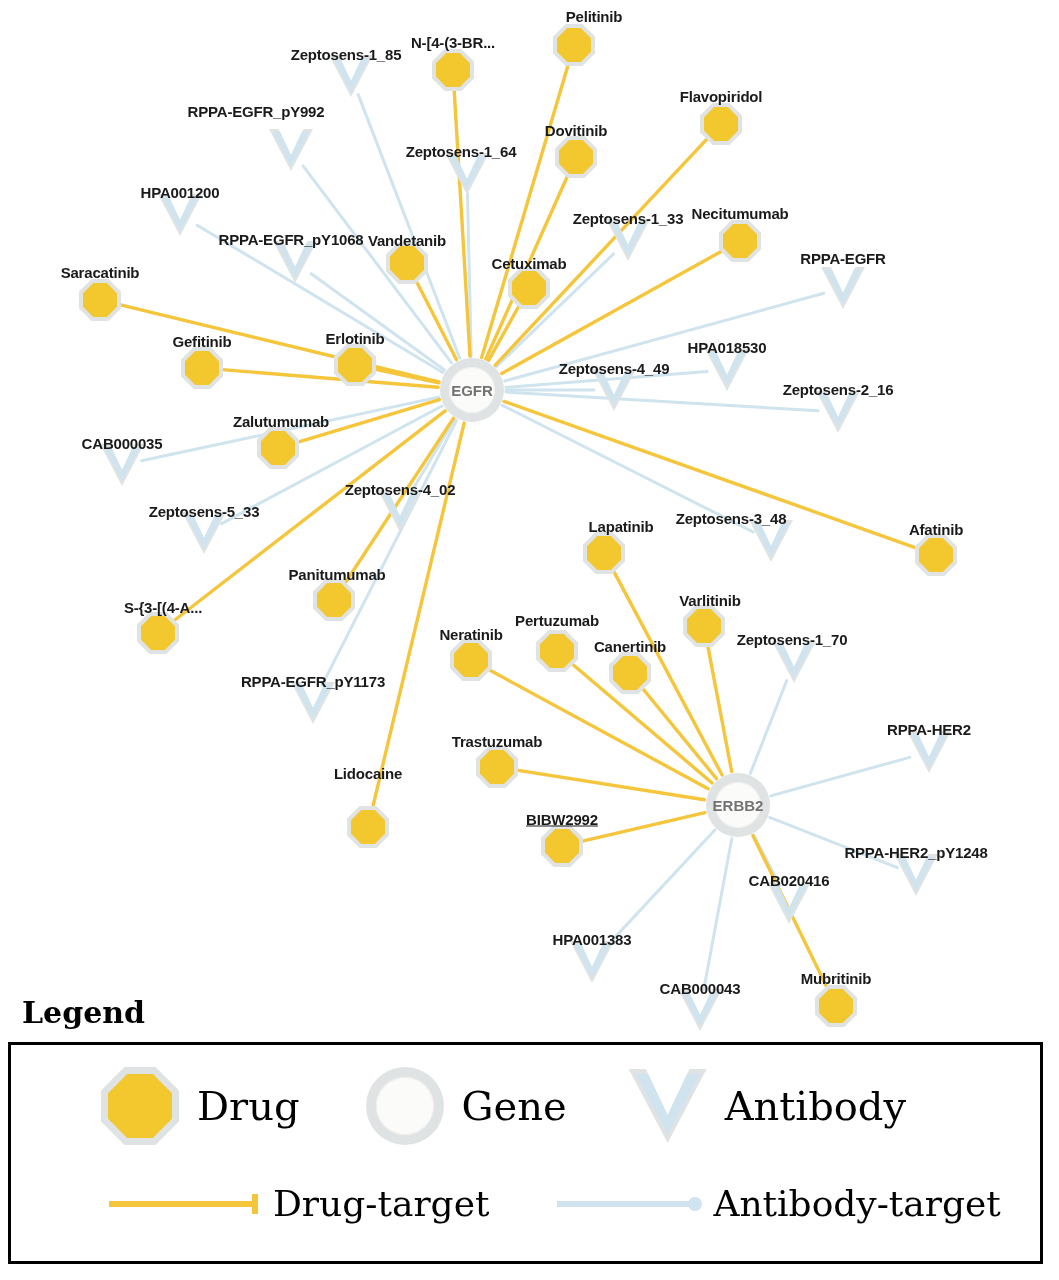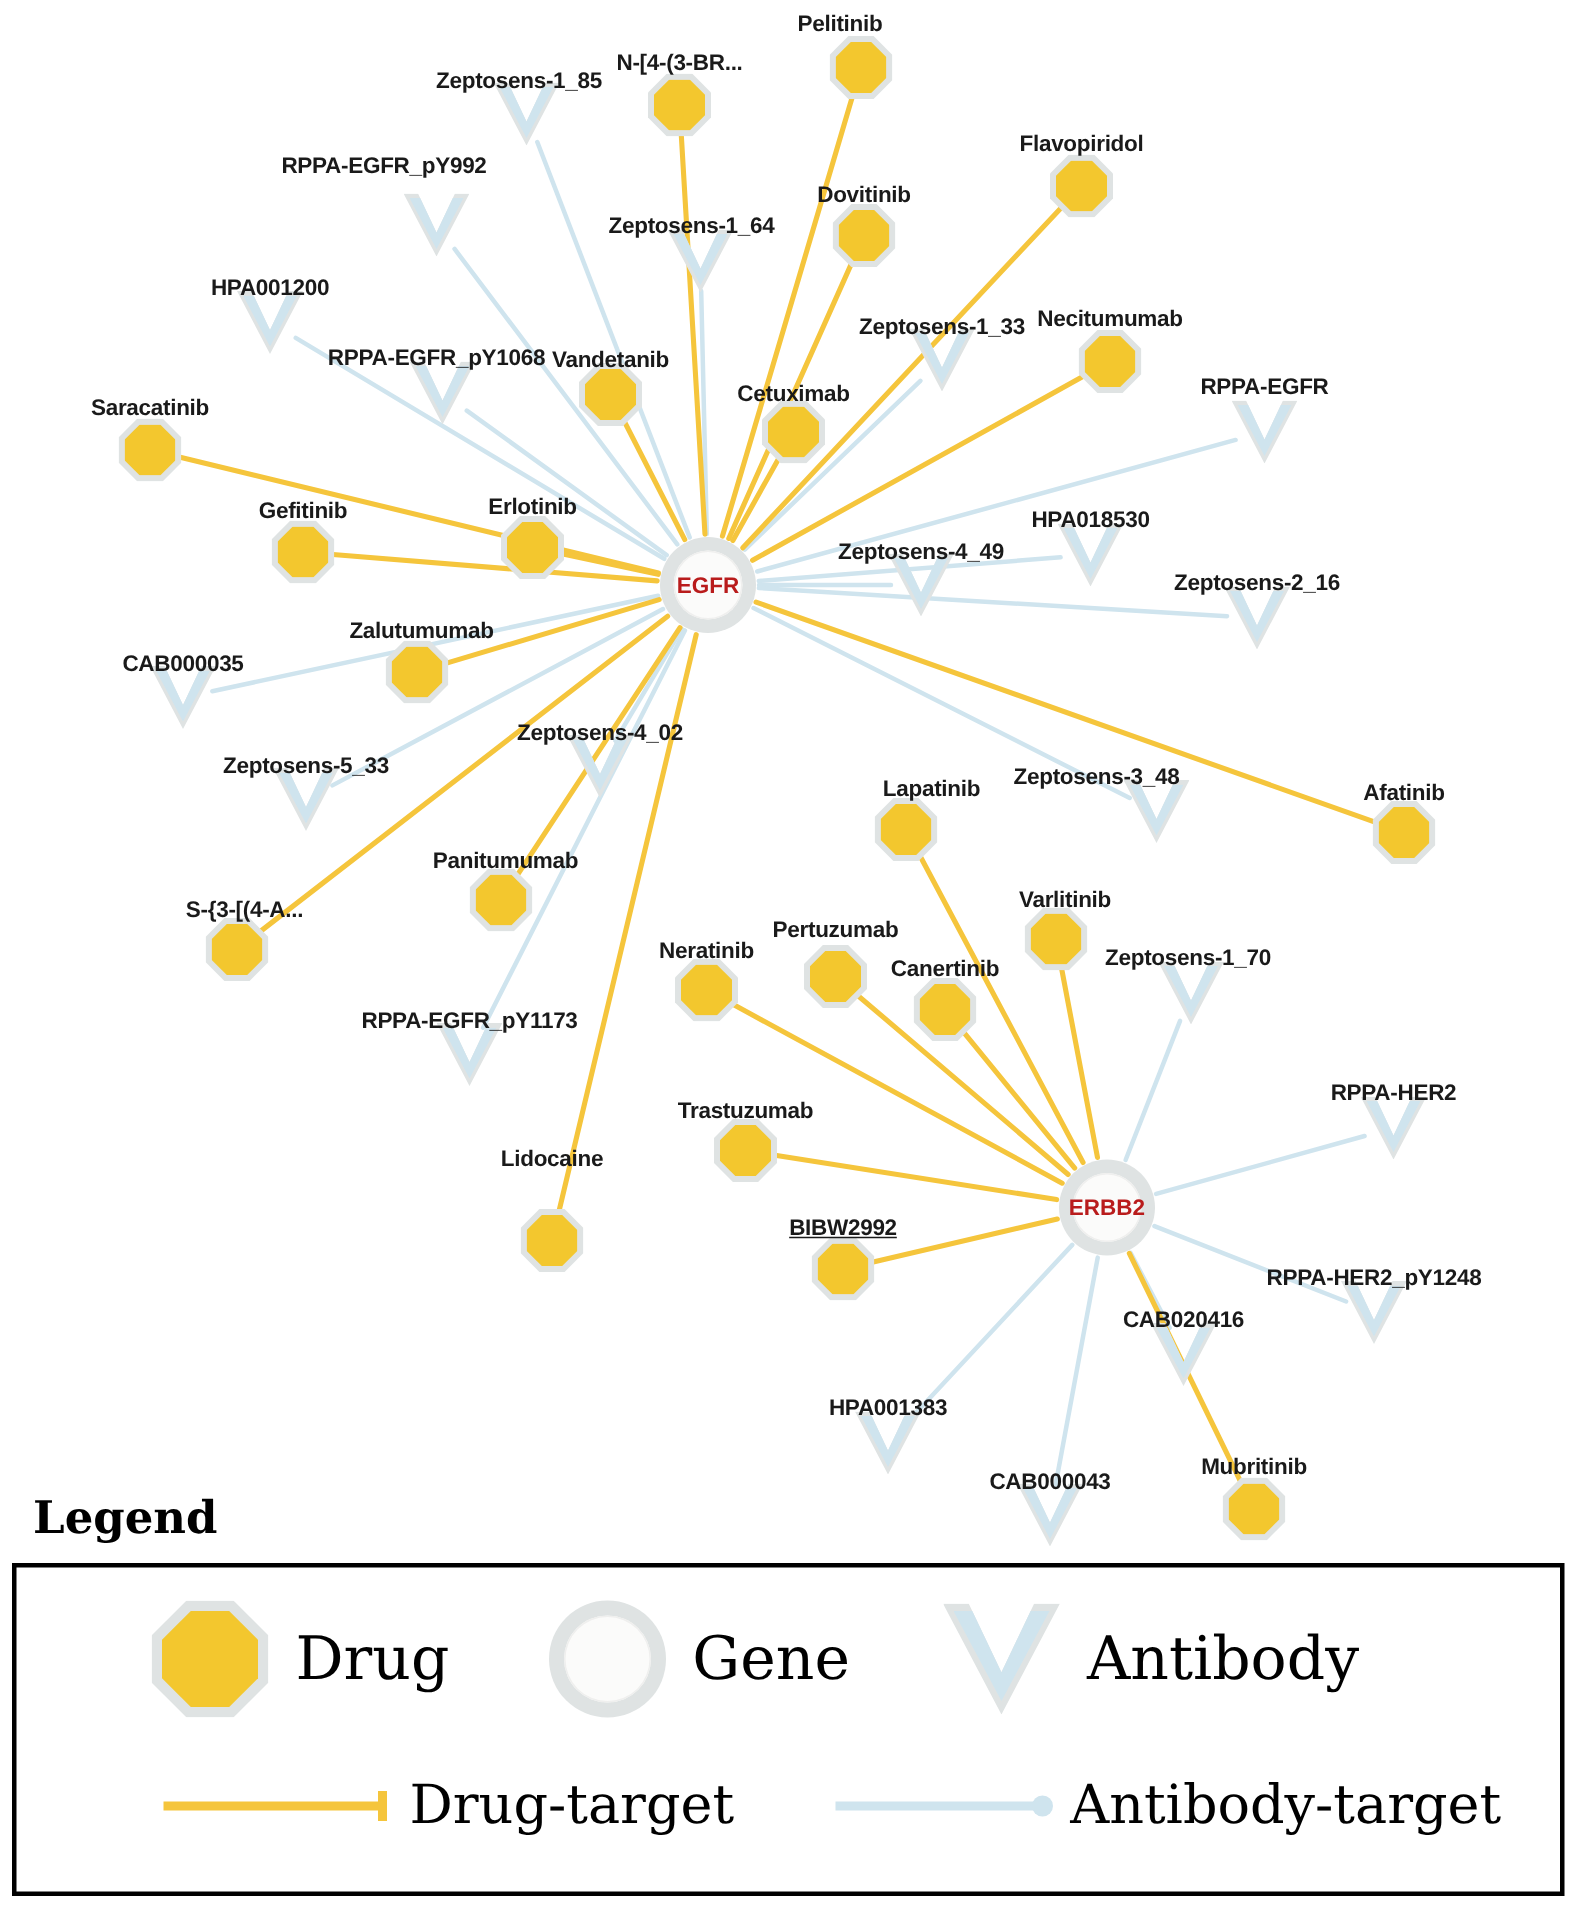--- a/index.html
+++ b/index.html
@@ -44,21 +44,21 @@
     background:#dfe3e3;
     display:flex;align-items:center;justify-content:center;
   }
   .gene-inner{
     width:46px;height:46px;border-radius:50%;
     background:#fbfbfa;
     display:flex;align-items:center;justify-content:center;
     box-shadow:inset 0 0 0 1px #efefee;
   }
   .gene-label{
-    font-size:15px;font-weight:bold;color:#b91c1c;
+    font-size:15px;font-weight:bold;color:#737373;
   }
   
   .ab{
     width:36px;height:34px;
     background:#cfe4ee;
     clip-path:polygon(0 0,22% 0,50% 62%,78% 0,100% 0,50% 100%);
     position:relative;
   }
   .ab-halo{
     width:44px;height:42px;
@@ -399,21 +399,21 @@
       <div class="label" style="left: 400px; top: 489px;">Zeptosens-4_02</div>
       <div class="label" style="left: 204px; top: 511px;">Zeptosens-5_33</div>
       <div class="label" style="left: 731px; top: 518px;">Zeptosens-3_48</div>
       <div class="label" style="left: 792px; top: 639px;">Zeptosens-1_70</div>
       <div class="label" style="left: 313px; top: 681px;">RPPA-EGFR_pY1173</div>
       <div class="label" style="left: 929px; top: 729px;">RPPA-HER2</div>
       <div class="label" style="left: 916px; top: 852px;">RPPA-HER2_pY1248</div>
       <div class="label" style="left: 789px; top: 880px;">CAB020416</div>
       <div class="label" style="left: 592px; top: 939px;">HPA001383</div>
       <div class="label" style="left: 700px; top: 988px;">CAB000043</div>
-      <div class="label" style="left: 560px; top: 16px;">Pelitinib</div>
+      <div class="label" style="left: 594px; top: 16px;">Pelitinib</div>
       <div class="label" style="left: 453px; top: 42px;">N-[4-(3-BR...</div>
       <div class="label" style="left: 721px; top: 96px;">Flavopiridol</div>
       <div class="label" style="left: 576px; top: 130px;">Dovitinib</div>
       <div class="label" style="left: 740px; top: 213px;">Necitumumab</div>
       <div class="label" style="left: 407px; top: 240px;">Vandetanib</div>
       <div class="label" style="left: 529px; top: 263px;">Cetuximab</div>
       <div class="label" style="left: 100px; top: 272px;">Saracatinib</div>
       <div class="label" style="left: 202px; top: 341px;">Gefitinib</div>
       <div class="label" style="left: 355px; top: 338px;">Erlotinib</div>
       <div class="label" style="left: 281px; top: 421px;">Zalutumumab</div>

